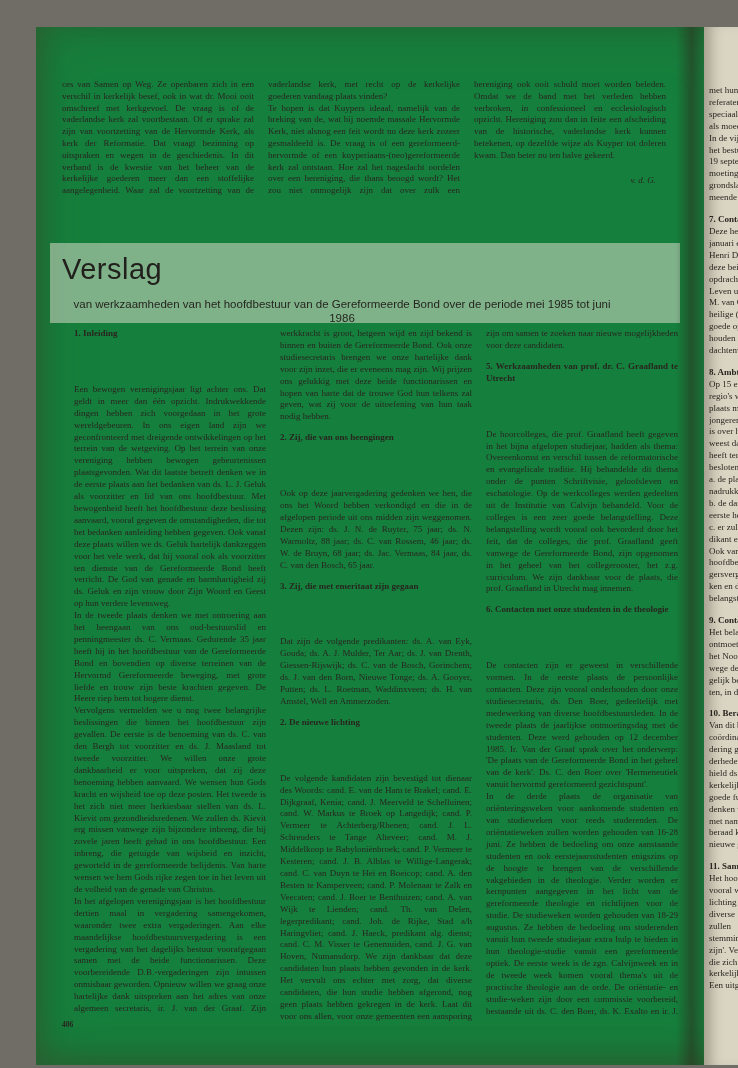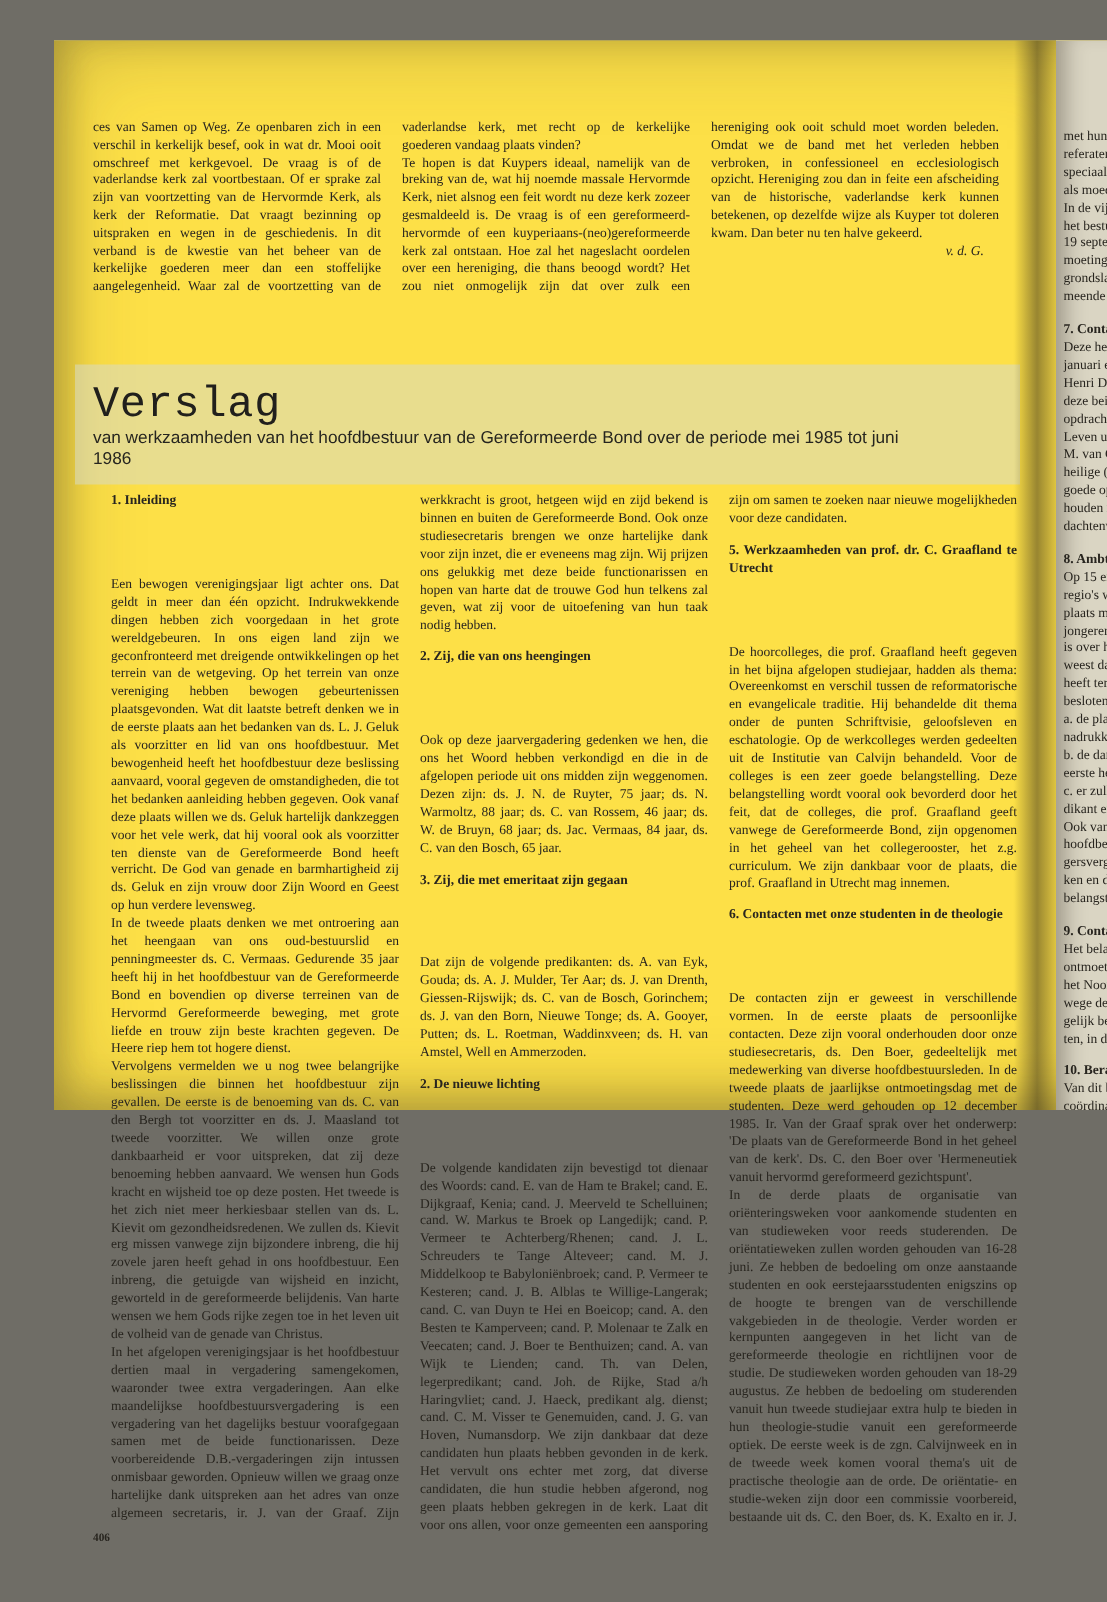--- a/index.html
+++ b/index.html
@@ -7,48 +7,48 @@
   body {
     width: 738px; height: 1068px;
     background: #6f6d66;
     position: relative; overflow: hidden;
     font-family: "Liberation Serif", serif;
     color: #28251f;
   }
   .scene { position: absolute; inset: 0; }
   .paper {
     position: absolute; left: 36px; top: 27px;
-    width: 702px; height: 713px;
-    background: #fde047;
+    width: 702px; height: 1038px;
+    background: #15803d;
     box-shadow: inset 0 0 60px rgba(70,60,40,.28), inset 10px 0 20px rgba(70,60,40,.16), inset 0 -14px 24px rgba(70,60,40,.18);
   }
   .top-article {
     position: absolute; left: 26px; top: 52px;
     width: 604px; height: 152px;
     column-count: 3; column-gap: 14px; column-fill: balance;
     font-size: 9px; line-height: 11.8px; text-align: justify;
     overflow: hidden;
   }
   .top-article p { margin: 0; }
-  .sig { text-align: right; font-size: 9px; margin-top: 0; padding-right: 10px; font-style: italic; }
+  .sig { text-align: right; font-size: 9px; margin-top: 13px; padding-right: 10px; font-style: italic; }
   .report-header {
     position: absolute; left: 14px; top: 216px;
     width: 630px; height: 80px;
     background: rgba(215,219,201,.55);
     padding: 10px 0 0 12px;
   }
   .report-title {
-    font-family: Liberation Mono, monospace;
+    font-family: Liberation Sans, sans-serif;
     font-size: 29px; font-weight: 400; letter-spacing: .5px;
     color: #21201c; margin: 0;
   }
   .report-subtitle {
     font-family: "Liberation Sans", sans-serif;
     font-size: 11.5px; line-height: 13.5px;
-    margin-top: 0; max-width: 560px; color: #26251f;
+    margin-top: 12px; max-width: 560px; color: #26251f; text-align: center;
   }
   .report-body {
     position: absolute; left: 38px; top: 301px;
     width: 604px; height: 696px;
     column-count: 3; column-gap: 14px; column-fill: balance;
     font-size: 9px; line-height: 11.9px; text-align: justify;
     overflow: hidden;
   }
   .rsec { display: block; }
   .rsec-h { font-size: 9px; font-weight: bold; margin: 9px 0 2px; }

